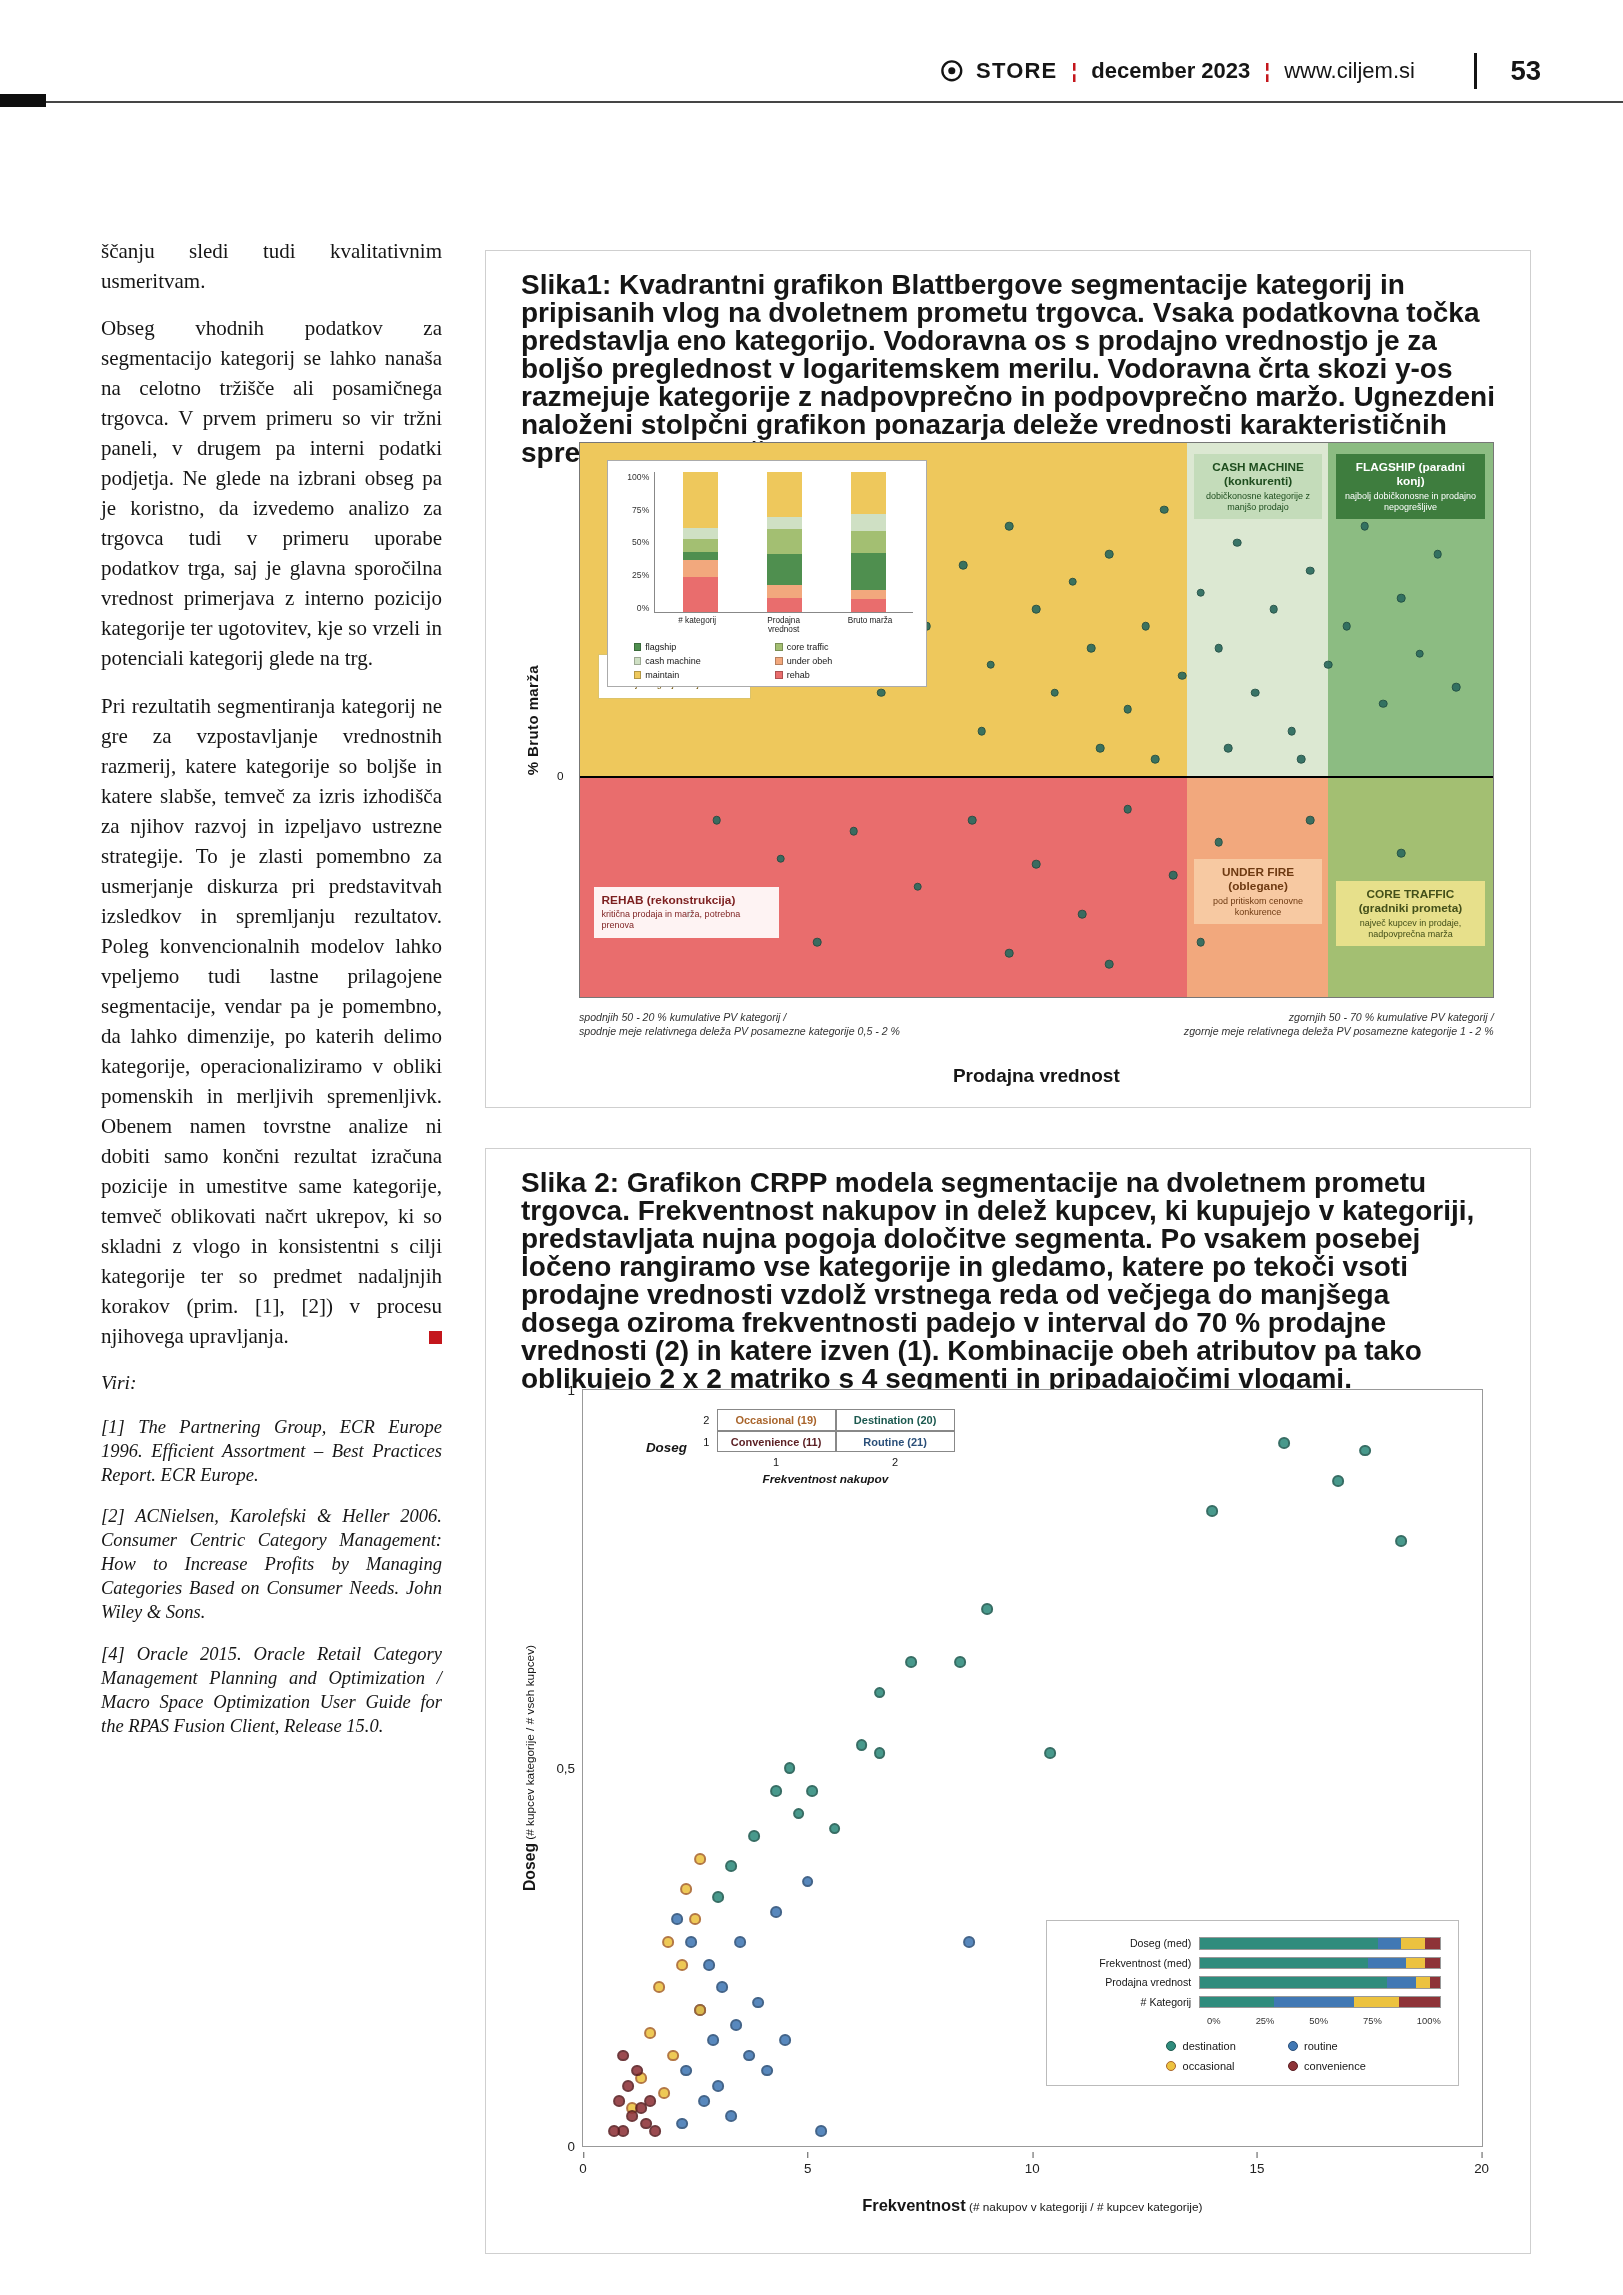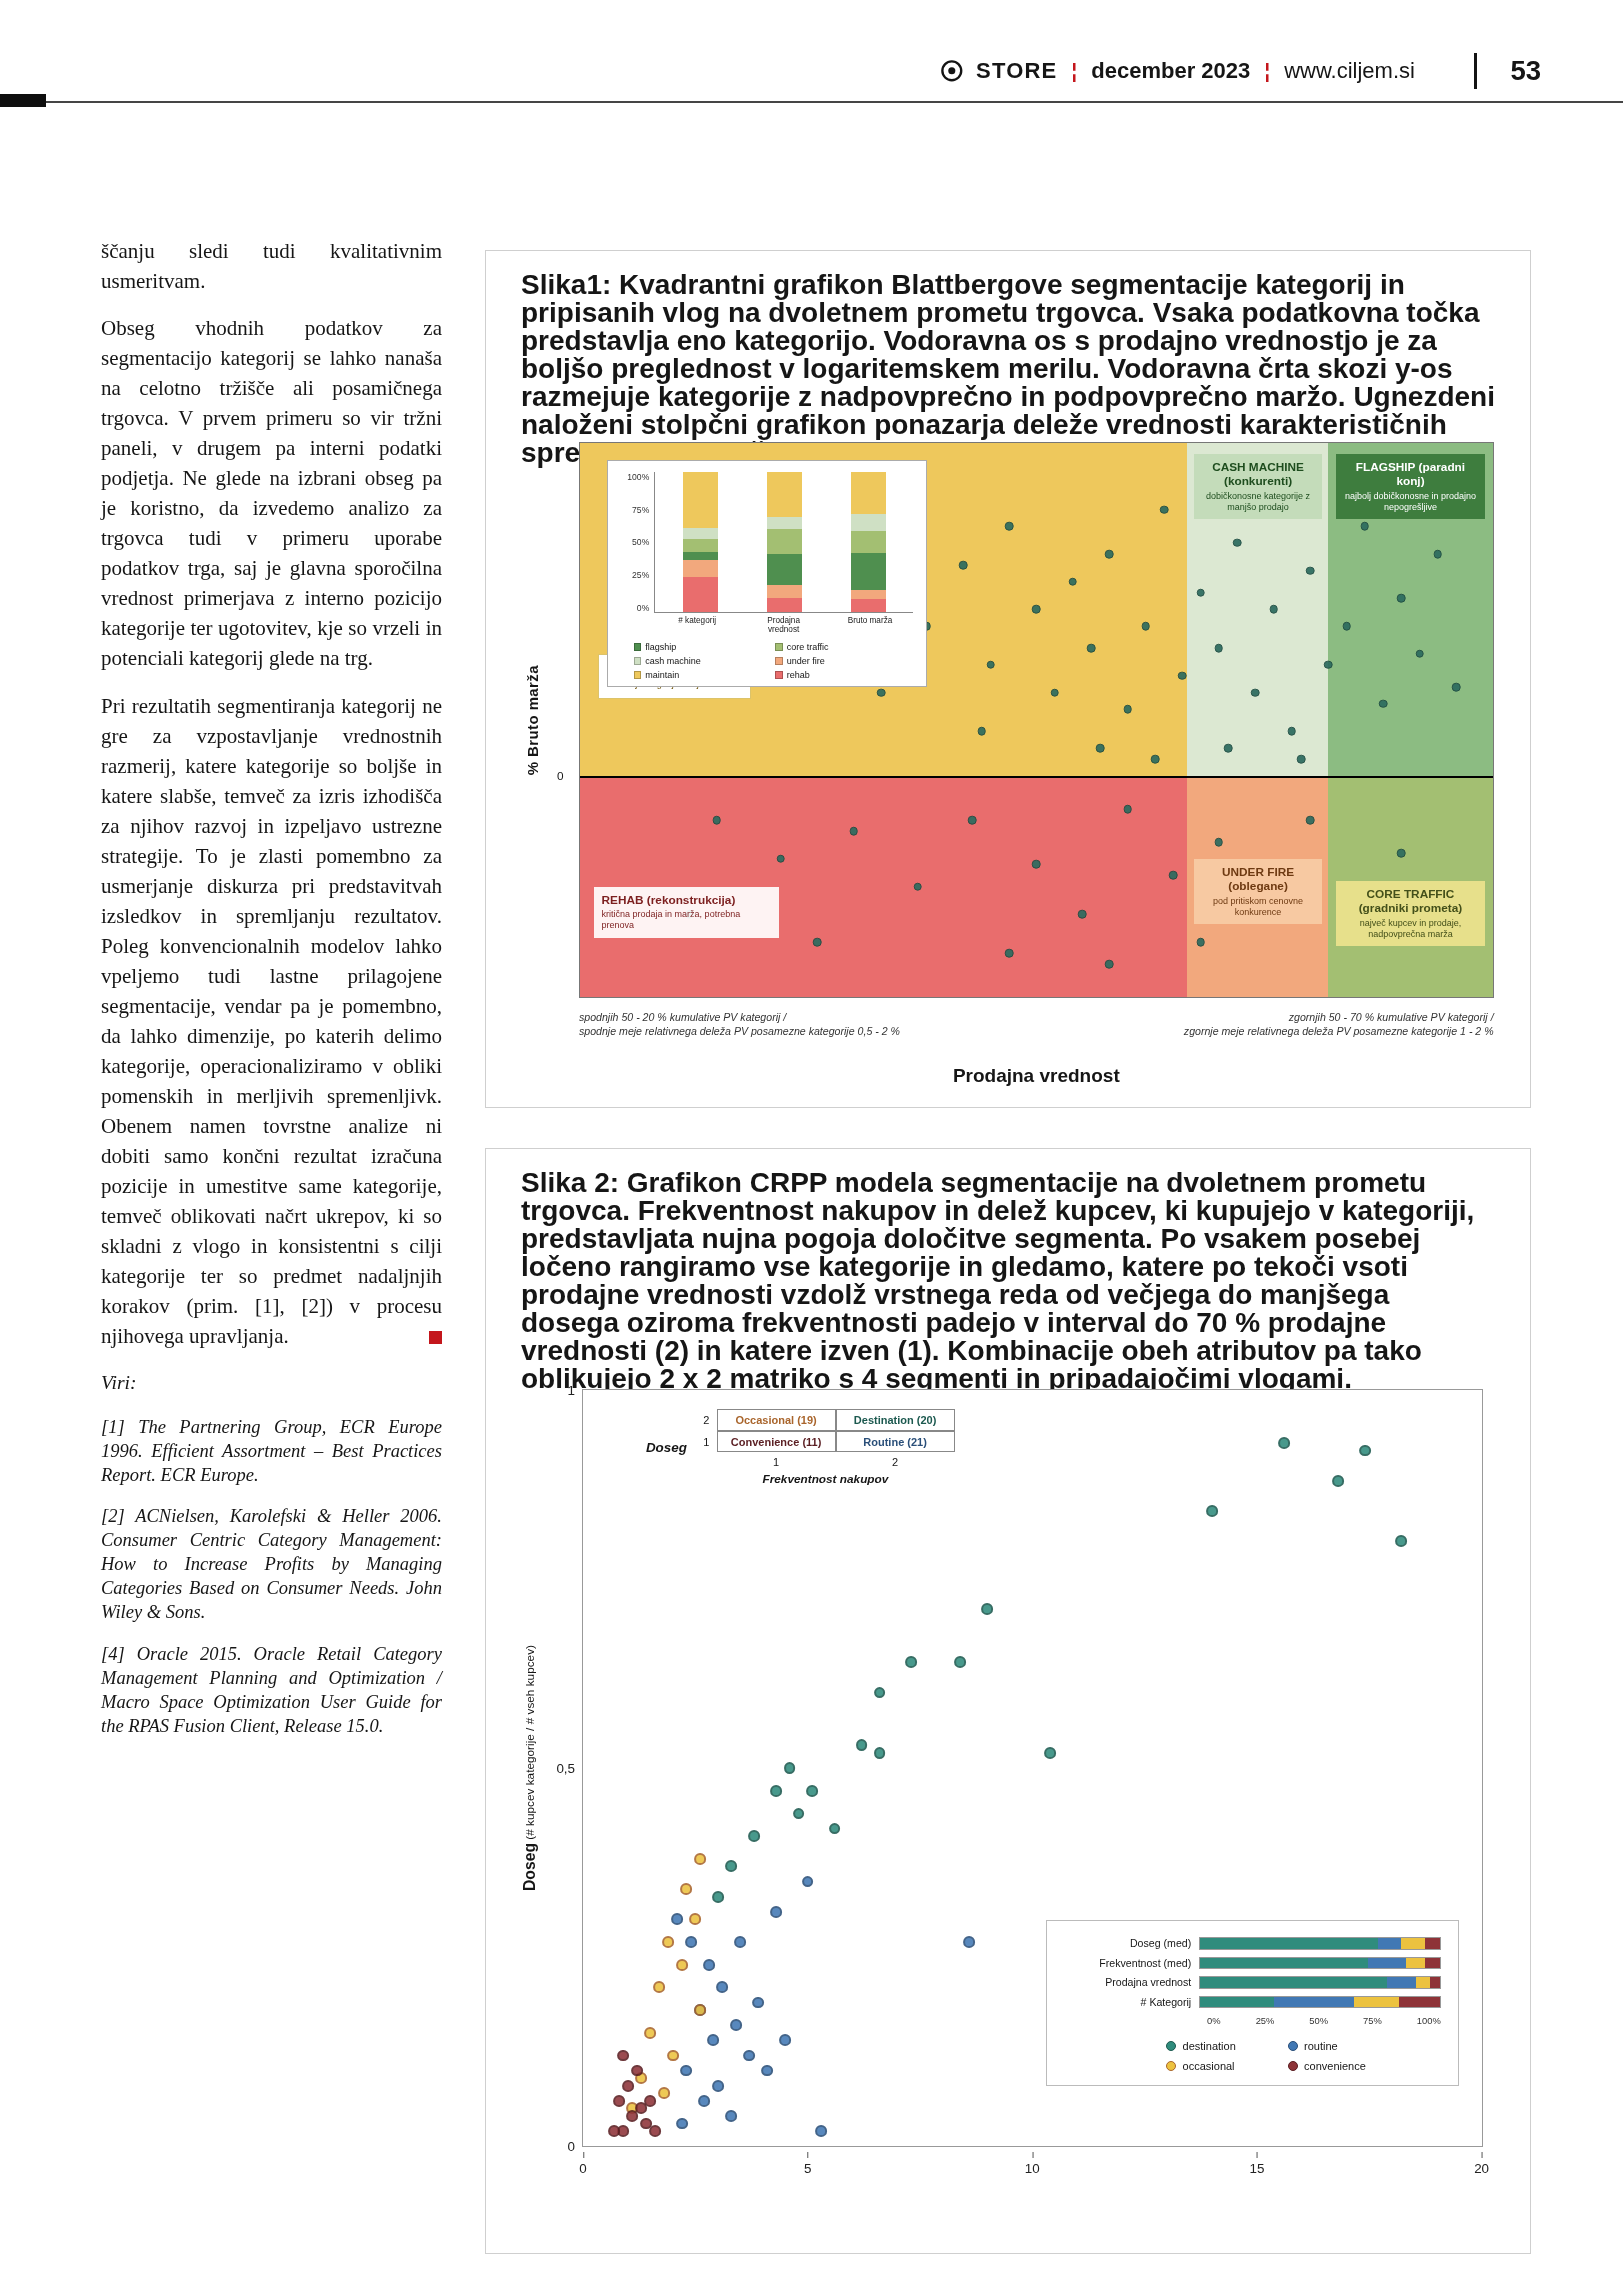--- a/index.html
+++ b/index.html
@@ -233,21 +233,21 @@
               <span class="litem">
                 <i style="background: rgb(163, 191, 114);"></i>
                 <em>core traffic</em>
               </span>
               <span class="litem">
                 <i style="background: rgb(207, 224, 196);"></i>
                 <em>cash machine</em>
               </span>
               <span class="litem">
                 <i style="background: rgb(242, 168, 125);"></i>
-                <em>under fire</em>
+                <em>under obeh</em>
               </span>
               <span class="litem">
                 <i style="background: rgb(238, 200, 92);"></i>
                 <em>maintain</em>
               </span>
               <span class="litem">
                 <i style="background: rgb(233, 109, 109);"></i>
                 <em>rehab</em>
               </span>
             </div>
@@ -476,17 +476,18 @@
           <div class="dot2" style="left: 8%; top: 98%; background: rgb(142, 51, 56); border-color: rgb(90, 30, 34);"></div>
           <div class="xtick" style="left: 0%;">0</div>
           <div class="xtick" style="left: 25%;">5</div>
           <div class="xtick" style="left: 50%;">10</div>
           <div class="xtick" style="left: 75%;">15</div>
           <div class="xtick" style="left: 100%;">20</div>
           <div class="ytick" style="top: 100%;">0</div>
           <div class="ytick" style="top: 50%;">0,5</div>
           <div class="ytick" style="top: 0%;">1</div>
         </div>
+      <div class="xlab2"><b>Frekventnost</b> <span>(# nakupov v kategoriji / # kupcev kategorije)</span></div>
     </div>
   </section>
 
 </div>
 
 
 </body></html>

